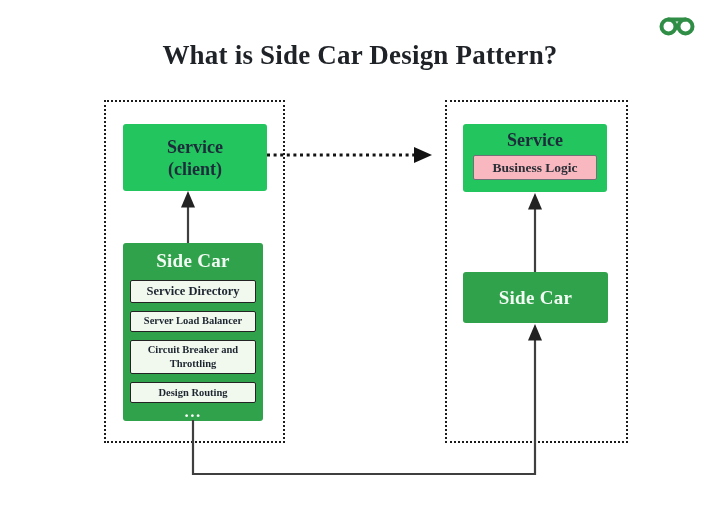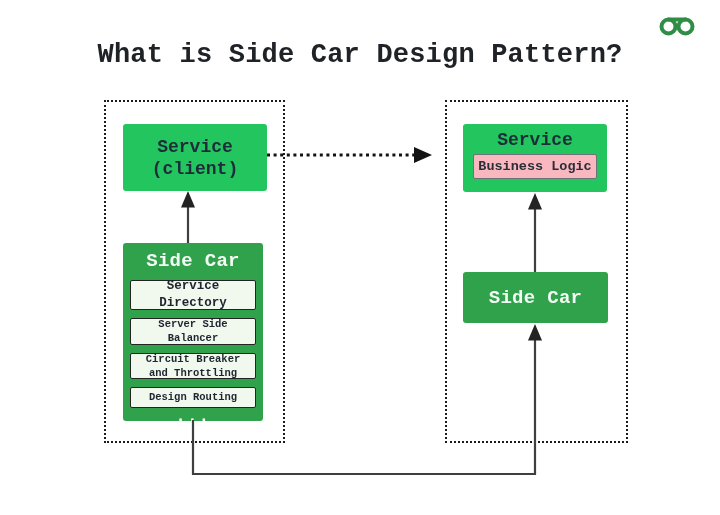--- a/index.html
+++ b/index.html
@@ -2,21 +2,21 @@
 <html><head>
 <meta charset="utf-8">
 <style>
   * { margin: 0; padding: 0; box-sizing: border-box; }
   html, body { background: #ffffff; }
   .canvas {
     position: relative;
     width: 720px;
     height: 515px;
     background: #ffffff;
-    font-family: Liberation Mono, monospace;
+    font-family: Liberation Serif, serif;
     overflow: hidden;
   }
 
   
   .title {
     position: absolute;
     left: 0; right: 0; top: 40px;
     text-align: center;
     font-size: 27px;
     font-weight: 800;
@@ -149,21 +149,21 @@
   <div class="dashed-box dashed-right"></div>
 
   <div class="service-box service-client">
     <span>Service</span>
     <span>(client)</span>
   </div>
 
   <div class="sidecar-left">
     <div class="sidecar-title">Side Car</div>
     <div class="sc-item sc-item-lg">Service Directory</div>
-    <div class="sc-item">Server Side Balancer</div>
+    <div class="sc-item">Server Load Balancer</div>
     <div class="sc-item">Circuit Breaker and Throttling</div>
     <div class="sc-item">Design Routing</div>
     <div class="sc-dots">...</div>
   </div>
 
   <div class="service-box service-right">
     <div class="service-title">Service</div>
     <div class="business-logic">Business Logic</div>
   </div>
 

